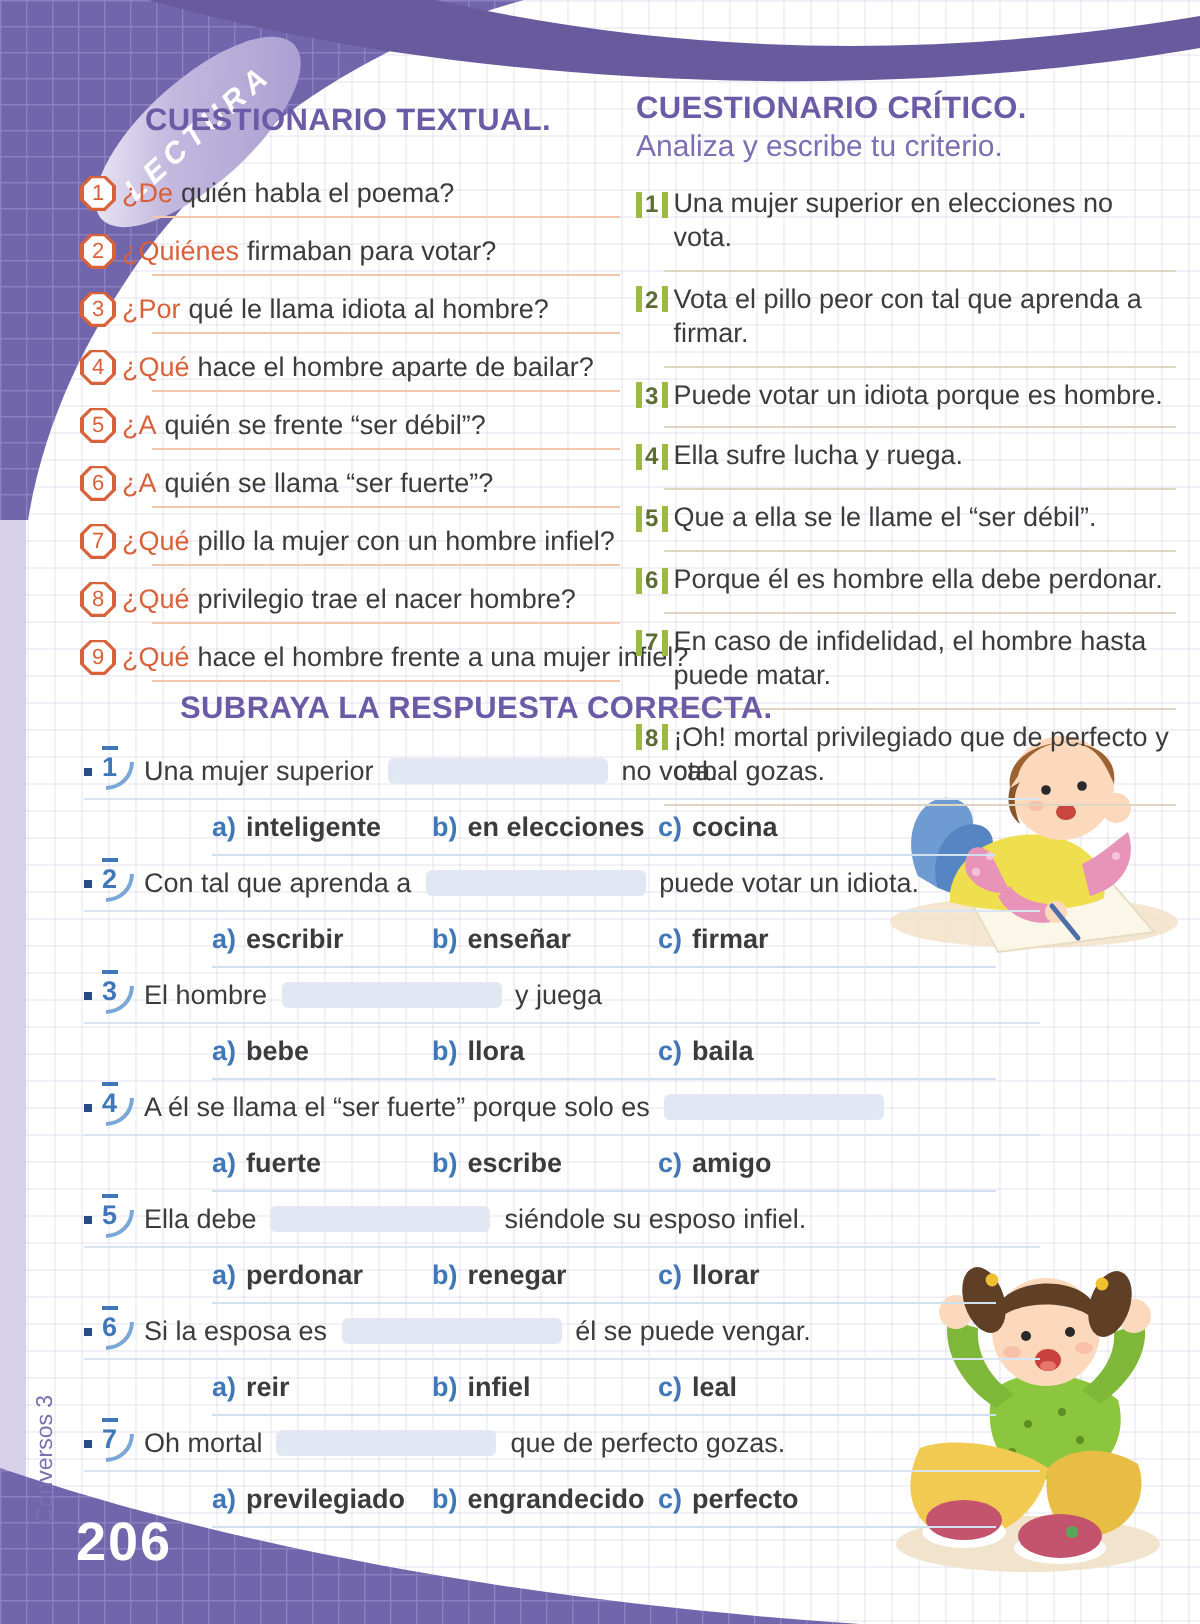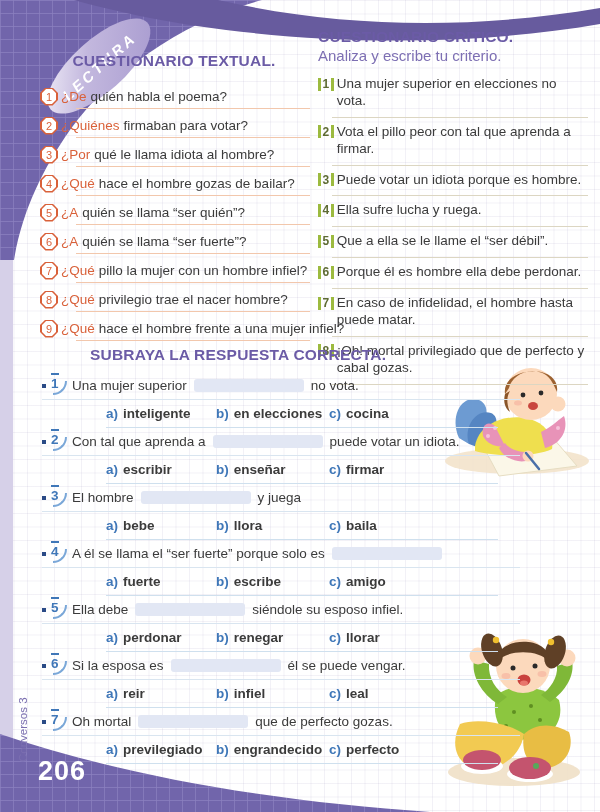--- a/index.html
+++ b/index.html
@@ -34,21 +34,21 @@
   .oct{position:relative;width:18px;height:18px;flex:0 0 18px;display:inline-block;}
   .oct::before{content:"";position:absolute;inset:0;background:#d9613a;
     clip-path:polygon(30% 0,70% 0,100% 30%,100% 70%,70% 100%,30% 100%,0 70%,0 30%);}
   .oct::after{content:"";position:absolute;inset:1.6px;background:#fff;
     clip-path:polygon(30% 0,70% 0,100% 30%,100% 70%,70% 100%,30% 100%,0 70%,0 30%);}
   .oct b{position:absolute;inset:0;z-index:1;display:flex;align-items:center;justify-content:center;
     color:#d9613a;font-size:11px;font-weight:400;}
   .qt{margin:0 0 0 3px;font-size:13.5px;color:#3b3b3b;white-space:nowrap;}
   .qt .lead{color:#d9613a;margin-right:4px;}
   
-  .col-right{position:absolute;left:318px;top:28px;width:270px;z-index:5;}
+  .col-right{position:absolute;left:318px;top:46px;width:270px;z-index:5;}
   .col-right .heads{margin-bottom:6px;}
   .crow{position:relative;padding:6px 0 8px 0;display:flex;align-items:flex-start;}
   .crow .sep{position:absolute;left:14px;right:0;bottom:0;height:1px;background:#dcd6c2;}
   .gnum{flex:0 0 auto;display:inline-flex;align-items:center;margin-right:3px;margin-top:1px;}
   .gnum::before,.gnum::after{content:"";width:3px;height:13px;background:#9cba3f;}
   .gnum b{color:#5e6b33;font-size:12px;font-weight:700;padding:0 1.5px;}
   .ct{margin:0;font-size:13.5px;color:#3b3b3b;line-height:1.25;}
   
   .subraya{position:absolute;left:42px;top:346px;width:478px;z-index:5;}
   .subraya h2{margin-bottom:8px;margin-left:48px;}
@@ -115,28 +115,28 @@
       <span class="oct">
           <b>3</b>
         </span>
       <p class="qt"><span class="lead">¿Por</span><span>qué le llama idiota al hombre?</span></p>
       <i class="sep"></i>
     </div>
     <div class="trow">
       <span class="oct">
           <b>4</b>
         </span>
-      <p class="qt"><span class="lead">¿Qué</span><span>hace el hombre gozas de bailar?</span></p>
+      <p class="qt"><span class="lead">¿Qué</span><span>hace el hombre aparte de bailar?</span></p>
       <i class="sep"></i>
     </div>
     <div class="trow">
       <span class="oct">
           <b>5</b>
         </span>
-      <p class="qt"><span class="lead">¿A</span><span>quién se llama “ser quién”?</span></p>
+      <p class="qt"><span class="lead">¿A</span><span>quién se frente “ser débil”?</span></p>
       <i class="sep"></i>
     </div>
     <div class="trow">
       <span class="oct">
           <b>6</b>
         </span>
       <p class="qt"><span class="lead">¿A</span><span>quién se llama “ser fuerte”?</span></p>
       <i class="sep"></i>
     </div>
     <div class="trow">

